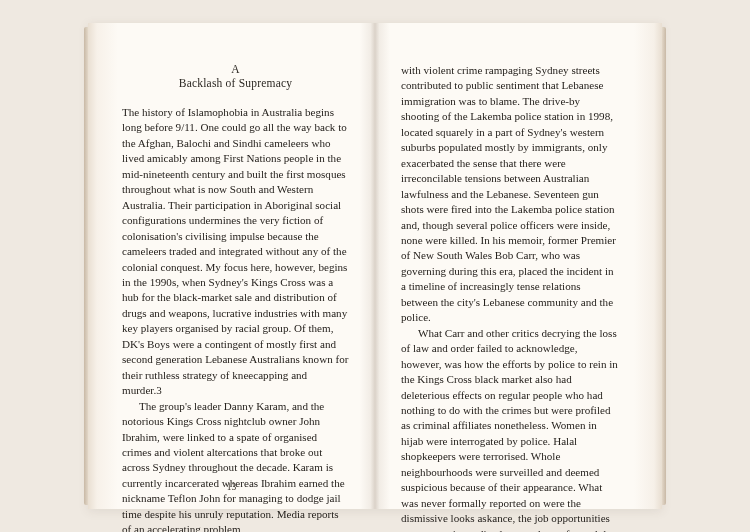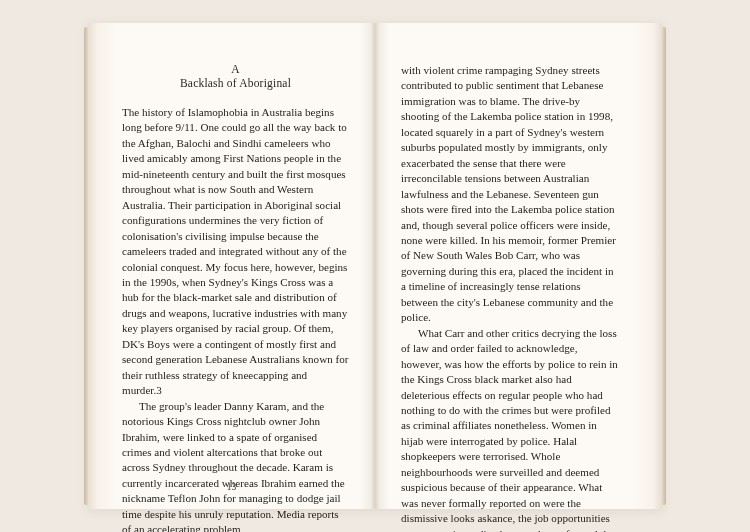--- a/index.html
+++ b/index.html
@@ -124,21 +124,21 @@
 <div class="scene">
 
   <div class="edge-left"></div>
   <div class="edge-right"></div>
 
   <div class="book">
 
     <div class="page page-left">
       <div class="chapter-head">
         <div class="chapter-letter">A</div>
-        <div class="chapter-title">Backlash of Aboriginal</div>
+        <div class="chapter-title">Backlash of Supremacy</div>
       </div>
       <div class="body-text">
         <p>The history of Islamophobia in Australia begins long before 9/11. One could go all the way back to the Afghan, Balochi and Sindhi cameleers who lived amicably among First Nations people in the mid-nineteenth century and built the first mosques throughout what is now South and Western Australia. Their participation in Aboriginal social configurations undermines the very fiction of colonisation's civilising impulse because the cameleers traded and integrated without any of the colonial conquest. My focus here, however, begins in the 1990s, when Sydney's Kings Cross was a hub for the black-market sale and distribution of drugs and weapons, lucrative industries with many key players organised by racial group. Of them, DK's Boys were a contingent of mostly first and second generation Lebanese Australians known for their ruthless strategy of kneecapping and murder.3</p>
         <p class="indent">The group's leader Danny Karam, and the notorious Kings Cross nightclub owner John Ibrahim, were linked to a spate of organised crimes and violent altercations that broke out across Sydney throughout the decade. Karam is currently incarcerated whereas Ibrahim earned the nickname Teflon John for managing to dodge jail time despite his unruly reputation. Media reports of an accelerating problem</p>
       </div>
       <div class="folio">13</div>
     </div>
 
     <div class="page page-right">
       <div class="body-text">

